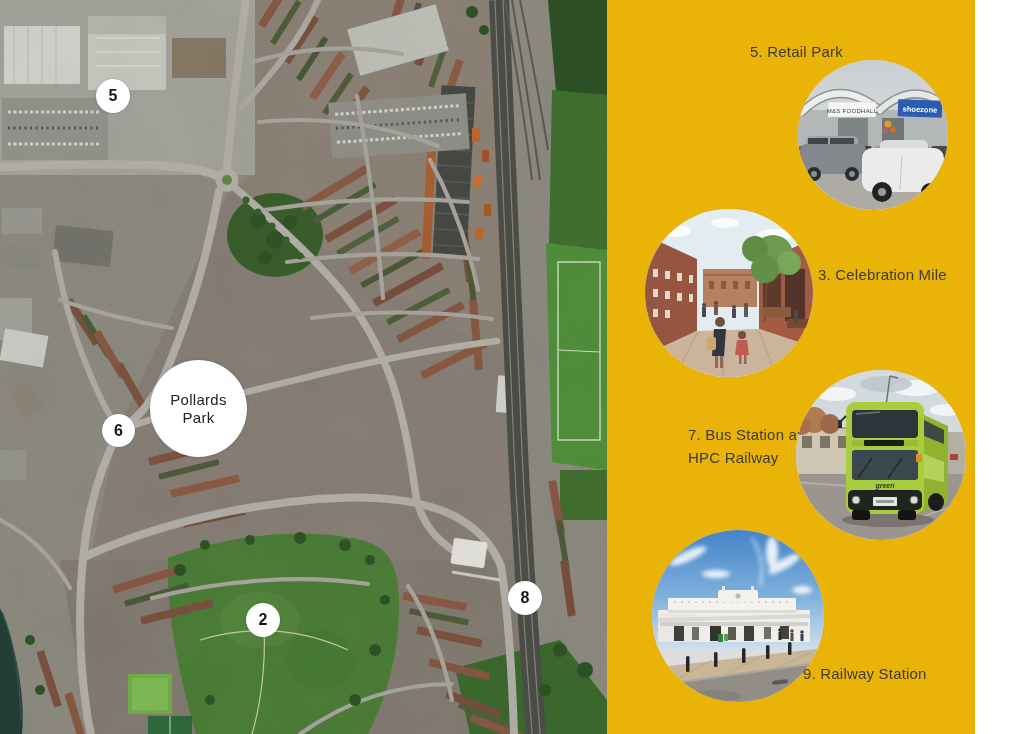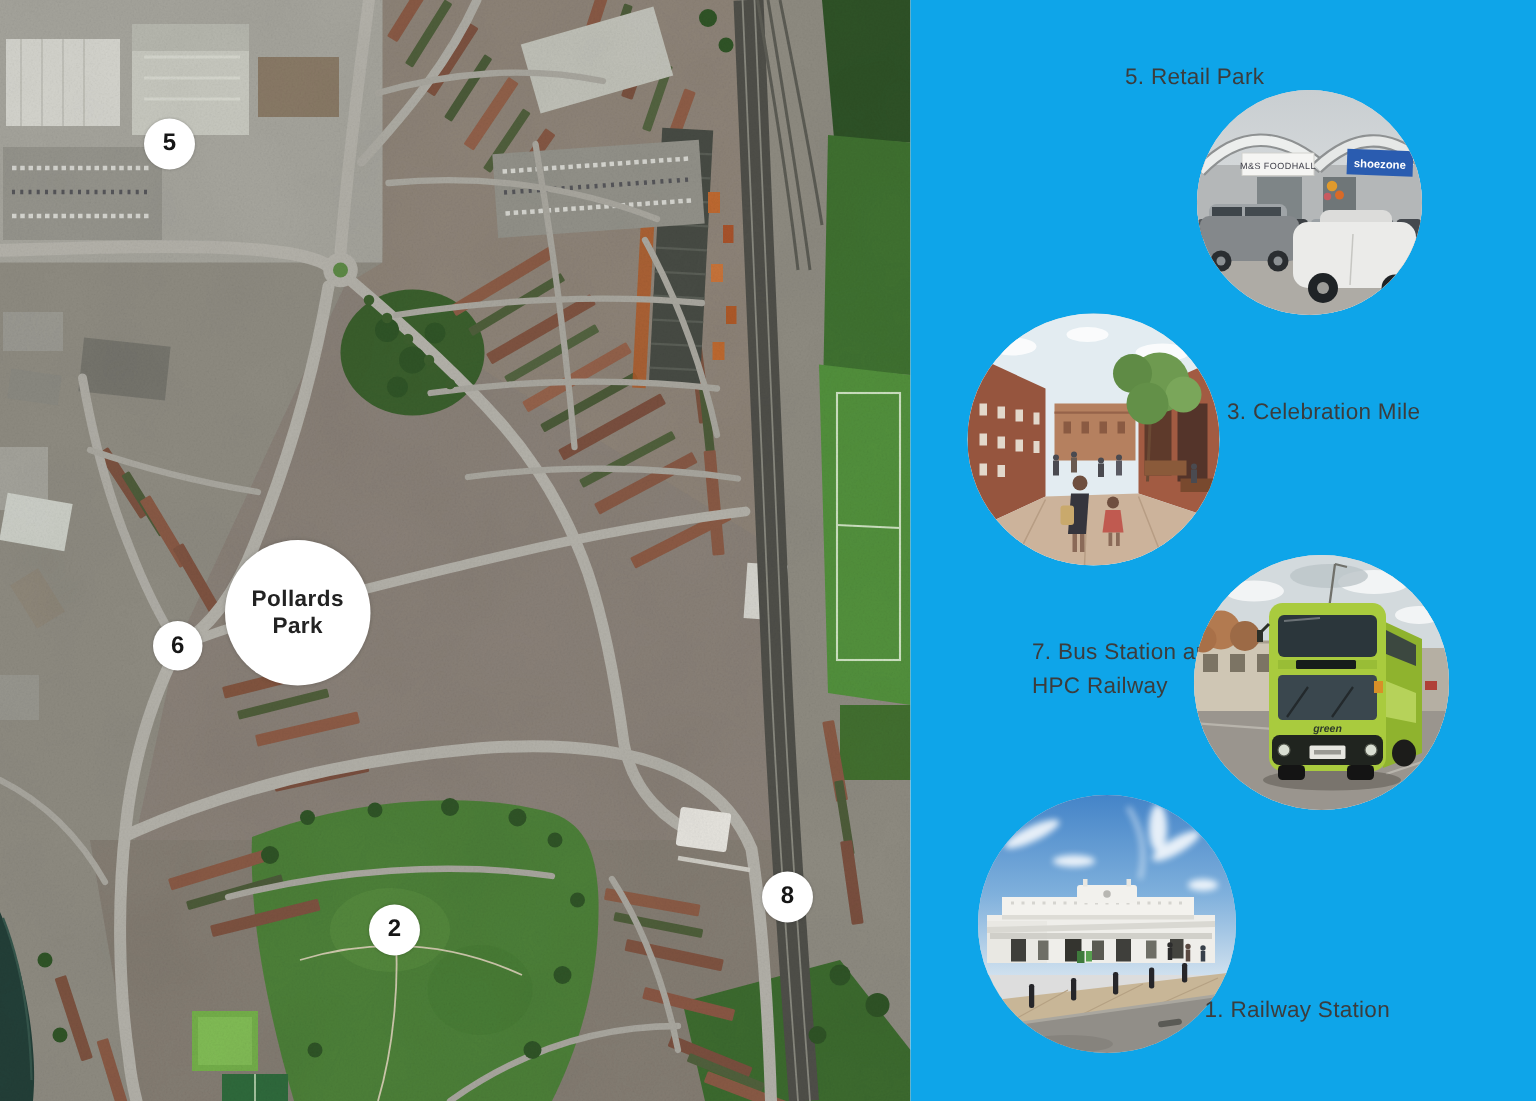--- a/index.html
+++ b/index.html
@@ -16,25 +16,25 @@
     background:#ffffff; display:flex; align-items:center; justify-content:center;
     font-weight:bold; font-size:16px; color:#161616;
     box-shadow:0 0 2px rgba(0,0,0,0.25);
   }
   .pollards-circle {
     position:absolute; left:150px; top:360px; width:97px; height:97px; border-radius:50%;
     background:#ffffff; display:flex; flex-direction:column; align-items:center; justify-content:center;
     text-align:center; box-shadow:0 0 3px rgba(0,0,0,0.2);
   }
   .pollards-circle span {
-    font-weight:bold; font-size:15px; line-height:18px; color:#222222; letter-spacing:0.3px;
+    font-weight:normal; font-size:15px; line-height:18px; color:#222222; letter-spacing:0.3px;
   }
 
   
-  .info-panel { position:absolute; left:607px; top:0; width:417px; height:734px; background:#0ea5e9; }
+  .info-panel { position:absolute; left:607px; top:0; width:368px; height:734px; background:#eab308; }
   .legend-label {
     position:absolute; font-size:15px; color:#3c3c3c; letter-spacing:0.2px; white-space:nowrap;
   }
   .legend-label .line { display:block; line-height:23px; }
   .photo-circle {
     position:absolute; border-radius:50%; overflow:hidden; background:#dddddd;
   }
   .photo-circle svg { display:block; width:100%; height:100%; }
 </style>
 </head>
@@ -511,15 +511,15 @@
           <rect x="114" y="115" width="3.5" height="14" rx="1.5"></rect>
           <rect x="136" y="112" width="3.5" height="13" rx="1.5"></rect>
         </g>
         <polygon points="0,156 172,132 172,172 0,172" fill="#918e88"></polygon>
         <path d="M0,156 L172,132" stroke="#aaa79f" stroke-width="2"></path>
         <ellipse cx="60" cy="166" rx="30" ry="6" fill="#7f7c76" opacity="0.6"></ellipse>
         <rect transform="rotate(-8 128 152)" x="120" y="150" width="16" height="4" rx="2" fill="#5a5a55"></rect>
       </svg>
     </div>
 
-    <div class="legend-label" style="left:196px; top:665px;">1. Railway Station</div>
+    <div class="legend-label" style="left:196px; top:665px;">9. Railway Station</div>
   </div>
 </div>
 
 </body></html>

